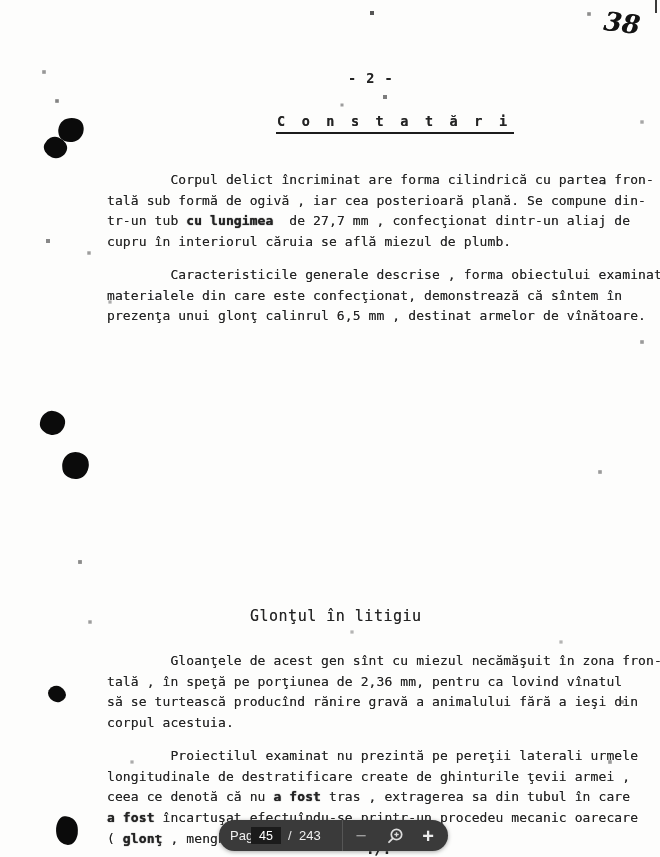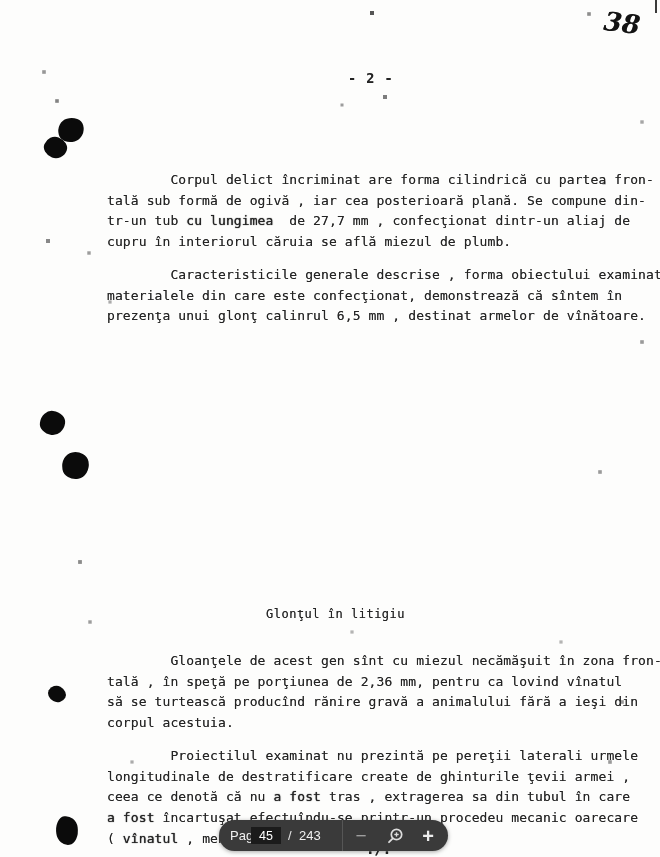--- a/index.html
+++ b/index.html
@@ -1,21 +1,21 @@
 <!DOCTYPE html>
 <html><head>
 <meta charset="utf-8">
 <style>
   html,body{margin:0;padding:0;background:#ffffff;}
   #page{position:relative;width:660px;height:857px;background:#fdfdfc;overflow:hidden;
         font-family:"DejaVu Sans Mono", monospace;}
   
   .typed{color:#242424;text-shadow:0 0 .6px rgba(34,34,34,.6);}
   .para{white-space:pre;font-size:13px;line-height:20.7px;letter-spacing:.1px;margin:12px;}
-  .para b{font-weight:normal;text-shadow:0 0 1px #161616;}
+  .para b{font-weight:bold;text-shadow:0 0 1px #161616;}
   #hw-number{position:absolute;left:604px;top:8px;font-family:"DejaVu Serif",serif;
         font-style:italic;font-weight:bold;font-size:26px;color:#131313;transform:rotate(7deg);}
   #typed-pagenum{position:absolute;left:348px;top:70px;font-size:13.5px;font-weight:bold;letter-spacing:1px;}
   #doc-title{position:absolute;left:276px;top:113px;font-size:13.5px;font-weight:bold;
         letter-spacing:4.2px;border-bottom:2.5px solid #1c1c1c;padding:0 3px 3px 1px;}
   #text-block-1{position:absolute;left:95px;top:158px;}
   #text-block-2{position:absolute;left:95px;top:639px;}
   
   #figure{position:absolute;left:151px;top:371px;width:369px;height:226px;
         border:3px solid #161616;background:
@@ -30,21 +30,21 @@
         background-image:
           repeating-linear-gradient(90deg,#0c0c0c 0 5px,transparent 5px 93px),
           repeating-linear-gradient(90deg,#101010 0 4px,transparent 4px 46.5px),
           repeating-linear-gradient(90deg,#141414 0 3.2px,transparent 3.2px 9.3px);
         background-repeat:no-repeat,no-repeat,no-repeat;
         background-size:100% 93%,100% 76%,100% 58%;
         background-position:88px 0,41px 0,0 0;}
   .ruler-num{position:absolute;font-family:"DejaVu Sans",sans-serif;font-weight:bold;
         color:#0d0d0d;font-size:27px;text-shadow:0 0 1px #000;}
   #ruler-unit{font-size:21px;letter-spacing:-1px;}
-  #figure-caption{position:absolute;left:266px;top:607px;font-size:12px;letter-spacing:.5px;}
+  #figure-caption{position:absolute;left:250px;top:607px;font-size:15px;letter-spacing:.5px;}
   
   .blot{position:absolute;background:#0b0b0b;border-radius:46% 54% 48% 52% / 56% 44% 56% 44%;}
   #specks{position:absolute;left:0;top:0;width:2px;height:2px;background:transparent;
         box-shadow:371px 12px 0 1px rgba(30,30,30,.75), 384px 96px 0 1px rgba(40,40,40,.6),
         341px 104px 0 .5px rgba(60,60,60,.5), 588px 13px 0 .8px rgba(50,50,50,.55),
         56px 100px 0 .8px rgba(50,50,50,.6), 88px 252px 0 .7px rgba(60,60,60,.5),
         47px 240px 0 1px rgba(40,40,40,.55), 603px 182px 0 .6px rgba(70,70,70,.45),
         641px 341px 0 .8px rgba(55,55,55,.5), 109px 301px 0 .6px rgba(70,70,70,.45),
         79px 561px 0 .9px rgba(45,45,45,.55), 89px 621px 0 .7px rgba(60,60,60,.5),
         560px 641px 0 .6px rgba(70,70,70,.4), 621px 701px 0 .8px rgba(55,55,55,.5),
@@ -76,20 +76,21 @@
 
 <div id="page">
 
   <div id="specks"></div>
   <div id="edge-mark"></div>
 
   <div id="hw-number" class="typed">38</div>
 
   <div id="typed-pagenum" class="typed">-  2  -</div>
 
+  <div id="doc-title" class="typed">C o n s t a t ă r i</div>
 
   <div id="text-block-1">
     <p class="para typed">        Corpul delict încriminat are forma cilindrică cu partea fron-
 tală sub formă de ogivă , iar cea posterioară plană. Se compune din-
 tr-un tub <b>cu lungimea</b>  de 27,7 mm , confecţionat dintr-un aliaj de
 cupru în interiorul căruia se află miezul de plumb.</p>
     <p class="para typed">        Caracteristicile generale descrise , forma obiectului examinat
 materialele din care este confecţionat, demonstrează că sîntem în
 prezenţa unui glonţ calinrul 6,5 mm , destinat armelor de vînătoare.</p>
   </div>
@@ -99,21 +100,21 @@
 
   <div id="text-block-2">
     <p class="para typed">        Gloanţele de acest gen sînt cu miezul necămăşuit în zona fron-
 tală , în speţă pe porţiunea de 2,36 mm, pentru ca lovind vînatul
 să se turtească producînd rănire gravă a animalului fără a ieşi din
 corpul acestuia.</p>
     <p class="para typed">        Proiectilul examinat nu prezintă pe pereţii laterali urmele
 longitudinale de destratificare create de ghinturile ţevii armei ,
 ceea ce denotă că nu <b>a fost</b> tras , extragerea sa din tubul în care
 <b>a fost</b> încartuşat efectuîndu-se printr-un procedeu mecanic oarecare
-( <b>vînatul</b> , menghină etc ) .</p>
+( <b>glonţ</b> , menghină etc ) .</p>
   </div>
 
   <div id="continuation" class="typed">./.</div>
 
   <div class="blot" style="left:58px;top:118px;width:26px;height:24px;transform:rotate(-15deg);"></div>
   <div class="blot" style="left:44px;top:137px;width:23px;height:21px;transform:rotate(22deg);"></div>
   <div class="blot" style="left:40px;top:411px;width:25px;height:24px;transform:rotate(8deg);"></div>
   <div class="blot" style="left:62px;top:452px;width:27px;height:27px;transform:rotate(-10deg);"></div>
   <div class="blot" style="left:48px;top:686px;width:18px;height:16px;transform:rotate(30deg);"></div>
   <div class="blot" style="left:56px;top:816px;width:22px;height:29px;transform:rotate(-8deg);"></div>

